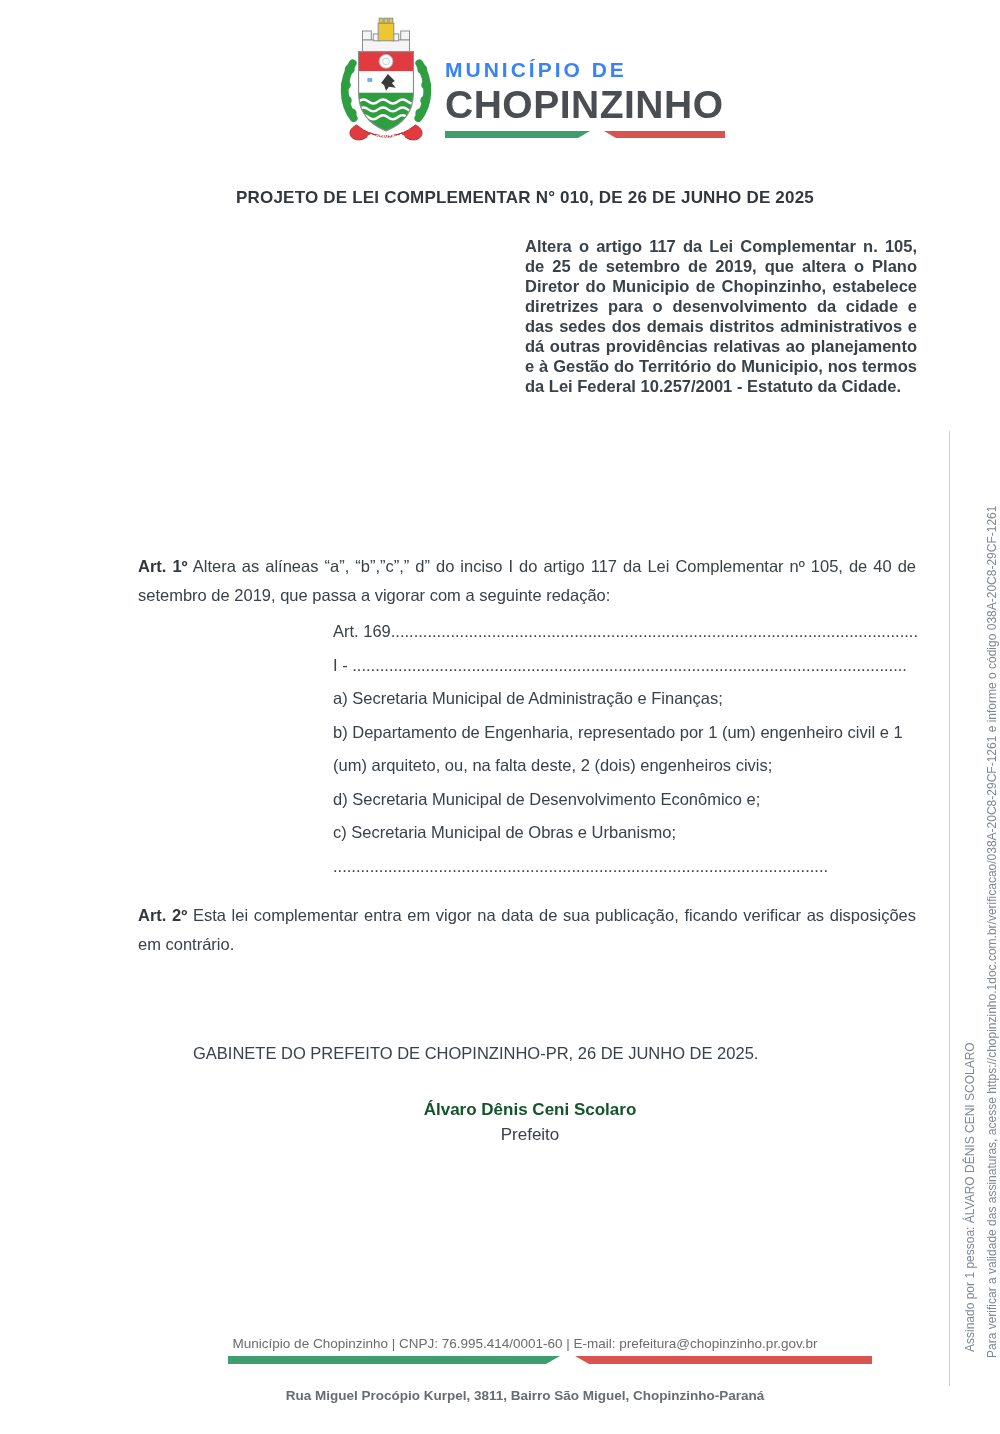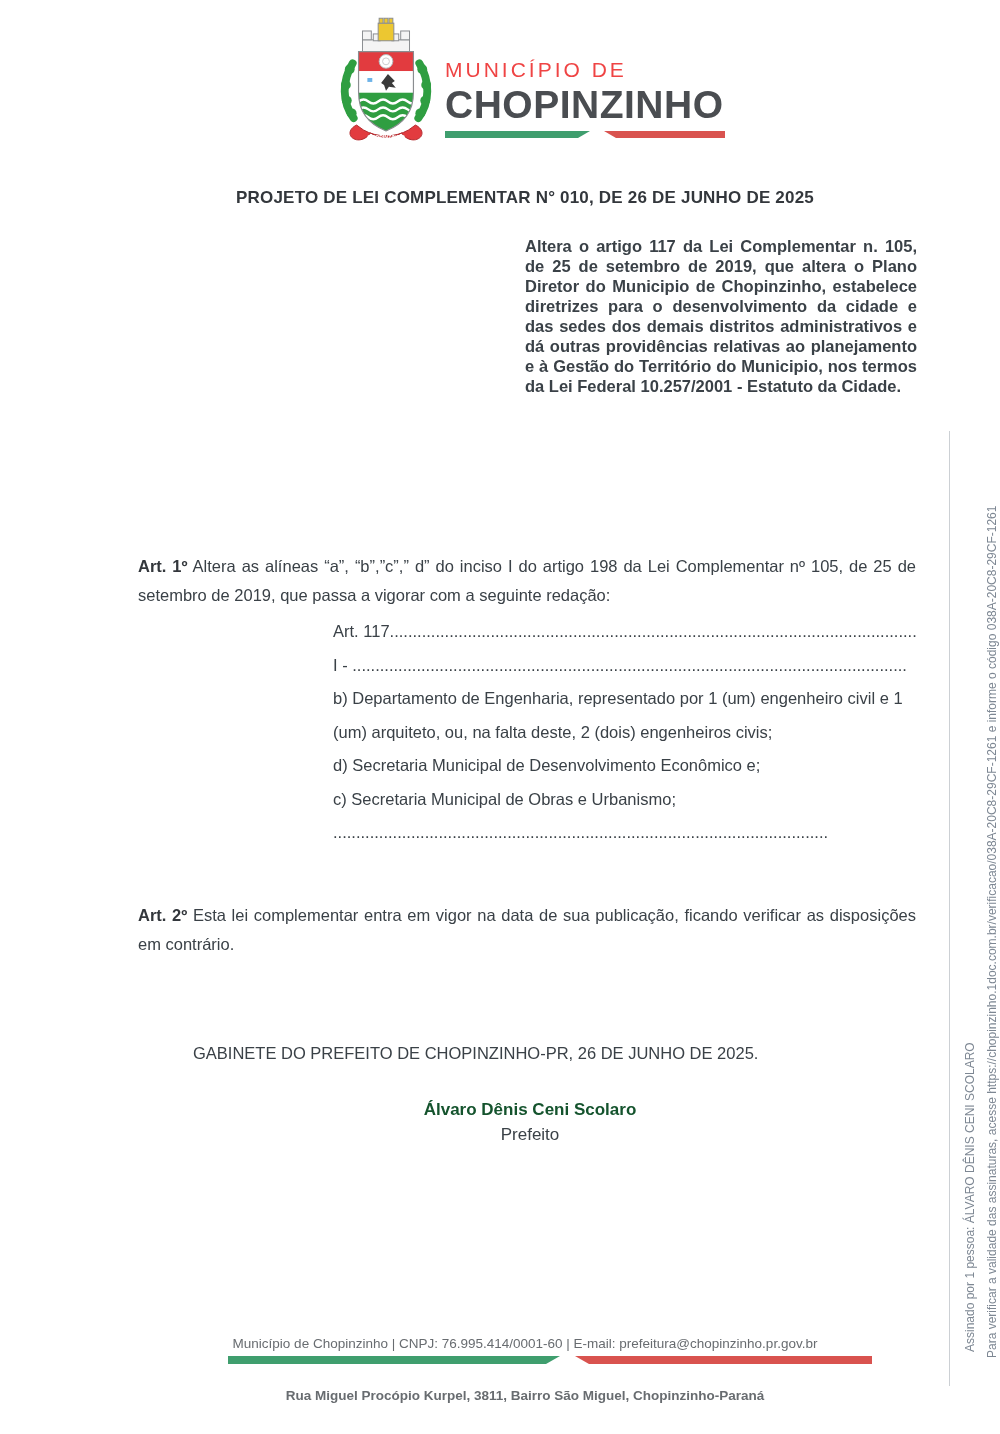--- a/index.html
+++ b/index.html
@@ -5,21 +5,21 @@
   html,body { margin:0; padding:0; background:#ffffff; }
   .page {
     position:relative; width:1000px; height:1434px; background:#ffffff;
     font-family:"Liberation Sans", sans-serif; color:#3a4147; overflow:hidden;
   }
 
   
   .header { position:absolute; left:337px; top:10px; display:flex; }
   .crest { width:98px; height:138px; }
   .brand { margin-left:10px; padding-top:48px; }
-  .brand-small { font-size:21px; font-weight:normal; color:#ef4444; letter-spacing:3px; }
+  .brand-small { font-size:21px; font-weight:bold; color:#3b82f6; letter-spacing:3px; }
   .brand-large { font-size:39px; font-weight:bold; color:#4a4d51; letter-spacing:0.5px; line-height:1; margin-top:3px; }
   .brand-bars { position:relative; margin-top:7px; height:7px; width:283px; }
   .bar-seg { position:absolute; top:0; height:7px; }
   .brand-bar-green { left:0; width:145px; background:#3f9e6e; clip-path:polygon(0 0,100% 0,calc(100% - 12px) 100%,0 100%); }
   .brand-bar-red   { left:159px; width:121px; background:#d9534f; clip-path:polygon(0 0,100% 0,100% 100%,12px 100%); }
 
   
   .title {
     position:absolute; left:150px; top:188px; width:750px; text-align:center;
     font-size:17px; font-weight:bold; color:#33373c;
@@ -131,26 +131,27 @@
         <div class="bar-seg brand-bar-red"></div>
       </div>
     </div>
   </div>
 
   <div class="title">PROJETO DE LEI COMPLEMENTAR N° 010, DE 26 DE JUNHO DE 2025</div>
 
   <div class="ementa">Altera o artigo 117 da Lei Complementar n. 105, de 25 de setembro de 2019, que altera o Plano Diretor do Municipio de Chopinzinho, estabelece diretrizes para o desenvolvimento da cidade e das sedes dos demais distritos administrativos e dá outras providências relativas ao planejamento e à Gestão do Território do Municipio, nos termos da Lei Federal 10.257/2001 - Estatuto da Cidade.</div>
 
   <div class="para para-art1">
-    <span class="b">Art. 1º</span><span> Altera as alíneas “a”, “b”,”c”,” d” do inciso I do artigo 198 da Lei Complementar nº 105, de 25 de setembro de 2019, que passa a vigorar com a seguinte redação:</span>
+    <span class="b">Art. 1º</span><span> Altera as alíneas “a”, “b”,”c”,” d” do inciso I do artigo 117 da Lei Complementar nº 105, de 40 de setembro de 2019, que passa a vigorar com a seguinte redação:</span>
   </div>
 
   <div class="quote">
-    <div>Art. 117...................................................................................................................</div>
+    <div>Art. 169...................................................................................................................</div>
     <div>I - .........................................................................................................................</div>
+    <div>a) Secretaria Municipal de Administração e Finanças;</div>
     <div>b) Departamento de Engenharia, representado por 1 (um) engenheiro civil e 1 (um) arquiteto, ou, na falta deste, 2 (dois) engenheiros civis;</div>
     <div>d) Secretaria Municipal de Desenvolvimento Econômico e;</div>
     <div>c) Secretaria Municipal de Obras e Urbanismo;</div>
     <div>............................................................................................................</div>
   </div>
 
   <div class="para para-art2">
     <span class="b">Art. 2º</span><span> Esta lei complementar entra em vigor na data de sua publicação, ficando verificar as disposições em contrário.</span>
   </div>
 

